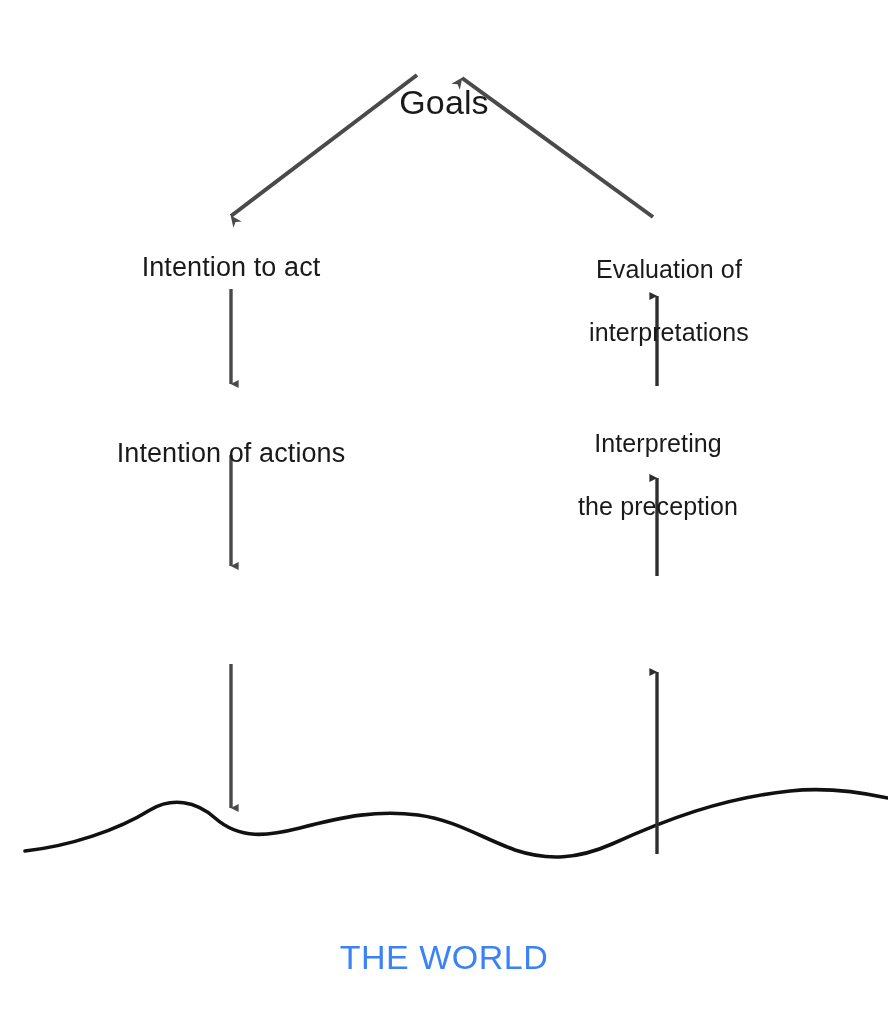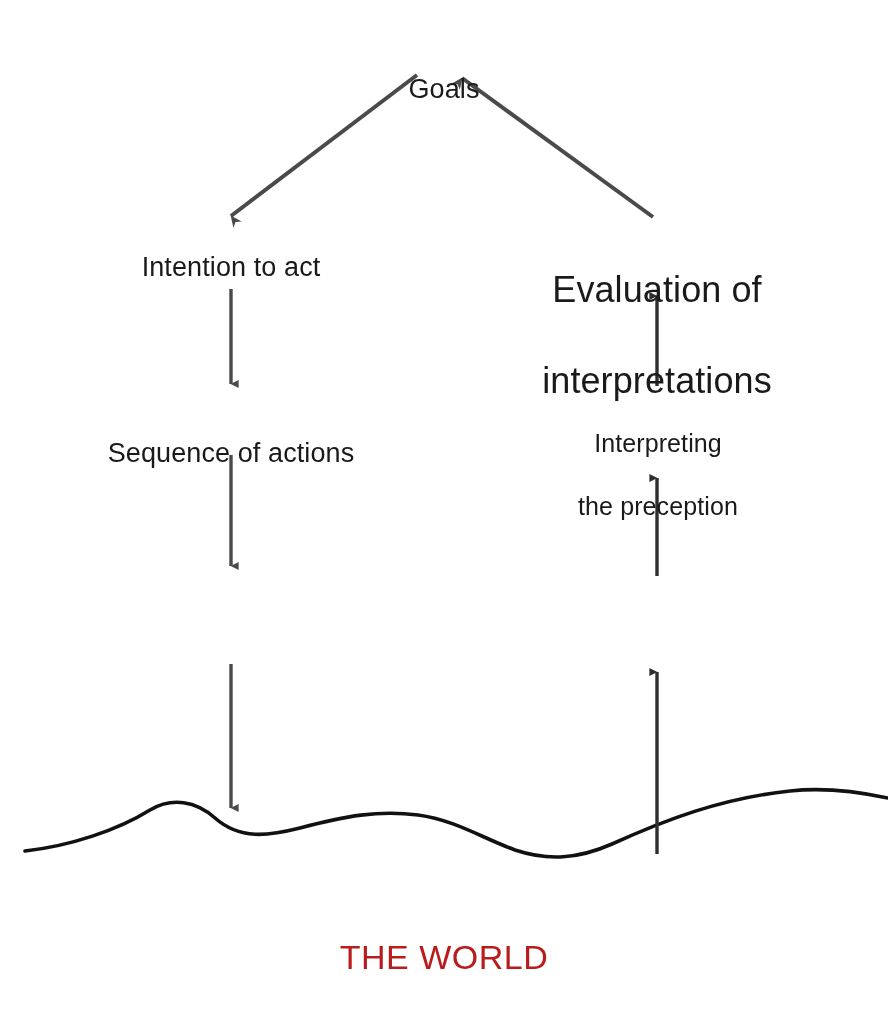--- a/index.html
+++ b/index.html
@@ -35,33 +35,33 @@
     font-weight: 400;
     letter-spacing: 0.1px;
   }
   .node-label .line {
     display: block;
   }
   #node-goals {
     left: 334px;
     top: 38px;
     width: 220px;
-    font-size: 27px;
+    font-size: 34px;
   }
   #node-intention {
     left: 111px;
     top: 216px;
     width: 240px;
     font-size: 27px;
   }
   #node-evaluation {
-    left: 536px;
+    left: 548px;
     top: 222px;
     width: 242px;
-    font-size: 36px;
+    font-size: 25px;
   }
   #node-sequence {
     left: 91px;
     top: 402px;
     width: 280px;
     font-size: 27px;
   }
   #node-interpreting {
     left: 537px;
     top: 396px;
@@ -81,21 +81,21 @@
     font-size: 27px;
   }
   #world-caption {
     position: absolute;
     left: 0;
     top: 938px;
     width: 888px;
     text-align: center;
     font-size: 34px;
     letter-spacing: 0.5px;
-    color: #b91c1c;
+    color: #3b82f6;
   }
 </style>
 </head>
 <body>
 
 <div id="stage">
 
   <svg id="diagram-svg" viewBox="0 0 888 1020" xmlns="http://www.w3.org/2000/svg">
     <defs>
       <marker id="arrowhead-down" markerWidth="9" markerHeight="9" refX="4.5" refY="8.2" orient="auto" markerUnits="userSpaceOnUse">
@@ -146,21 +146,21 @@
   <div class="node-label" id="node-intention">
     <span class="line">Intention to act</span>
   </div>
 
   <div class="node-label" id="node-evaluation">
     <span class="line">Evaluation of</span>
     <span class="line">interpretations</span>
   </div>
 
   <div class="node-label" id="node-sequence">
-    <span class="line">Sequence of actions</span>
+    <span class="line">Intention of actions</span>
   </div>
 
   <div class="node-label" id="node-interpreting">
     <span class="line">Interpreting</span>
     <span class="line">the preception</span>
   </div>
 
 
 
   <div id="world-caption">THE WORLD</div>

